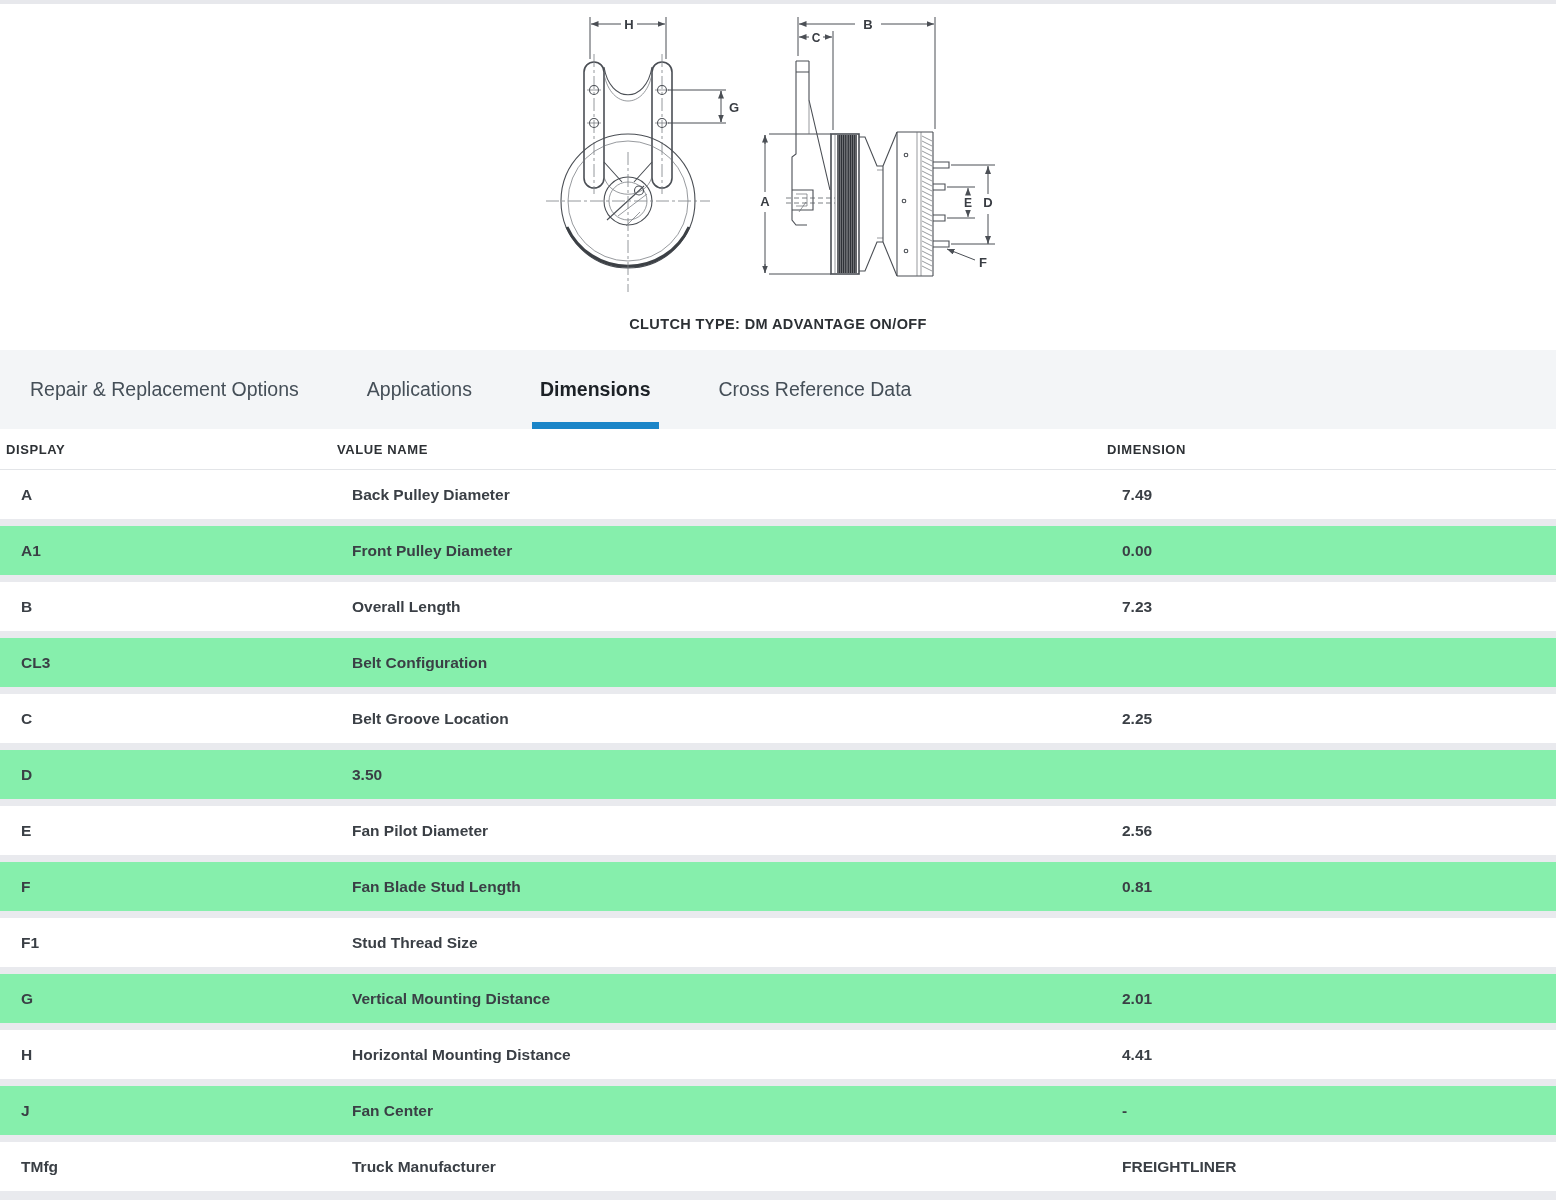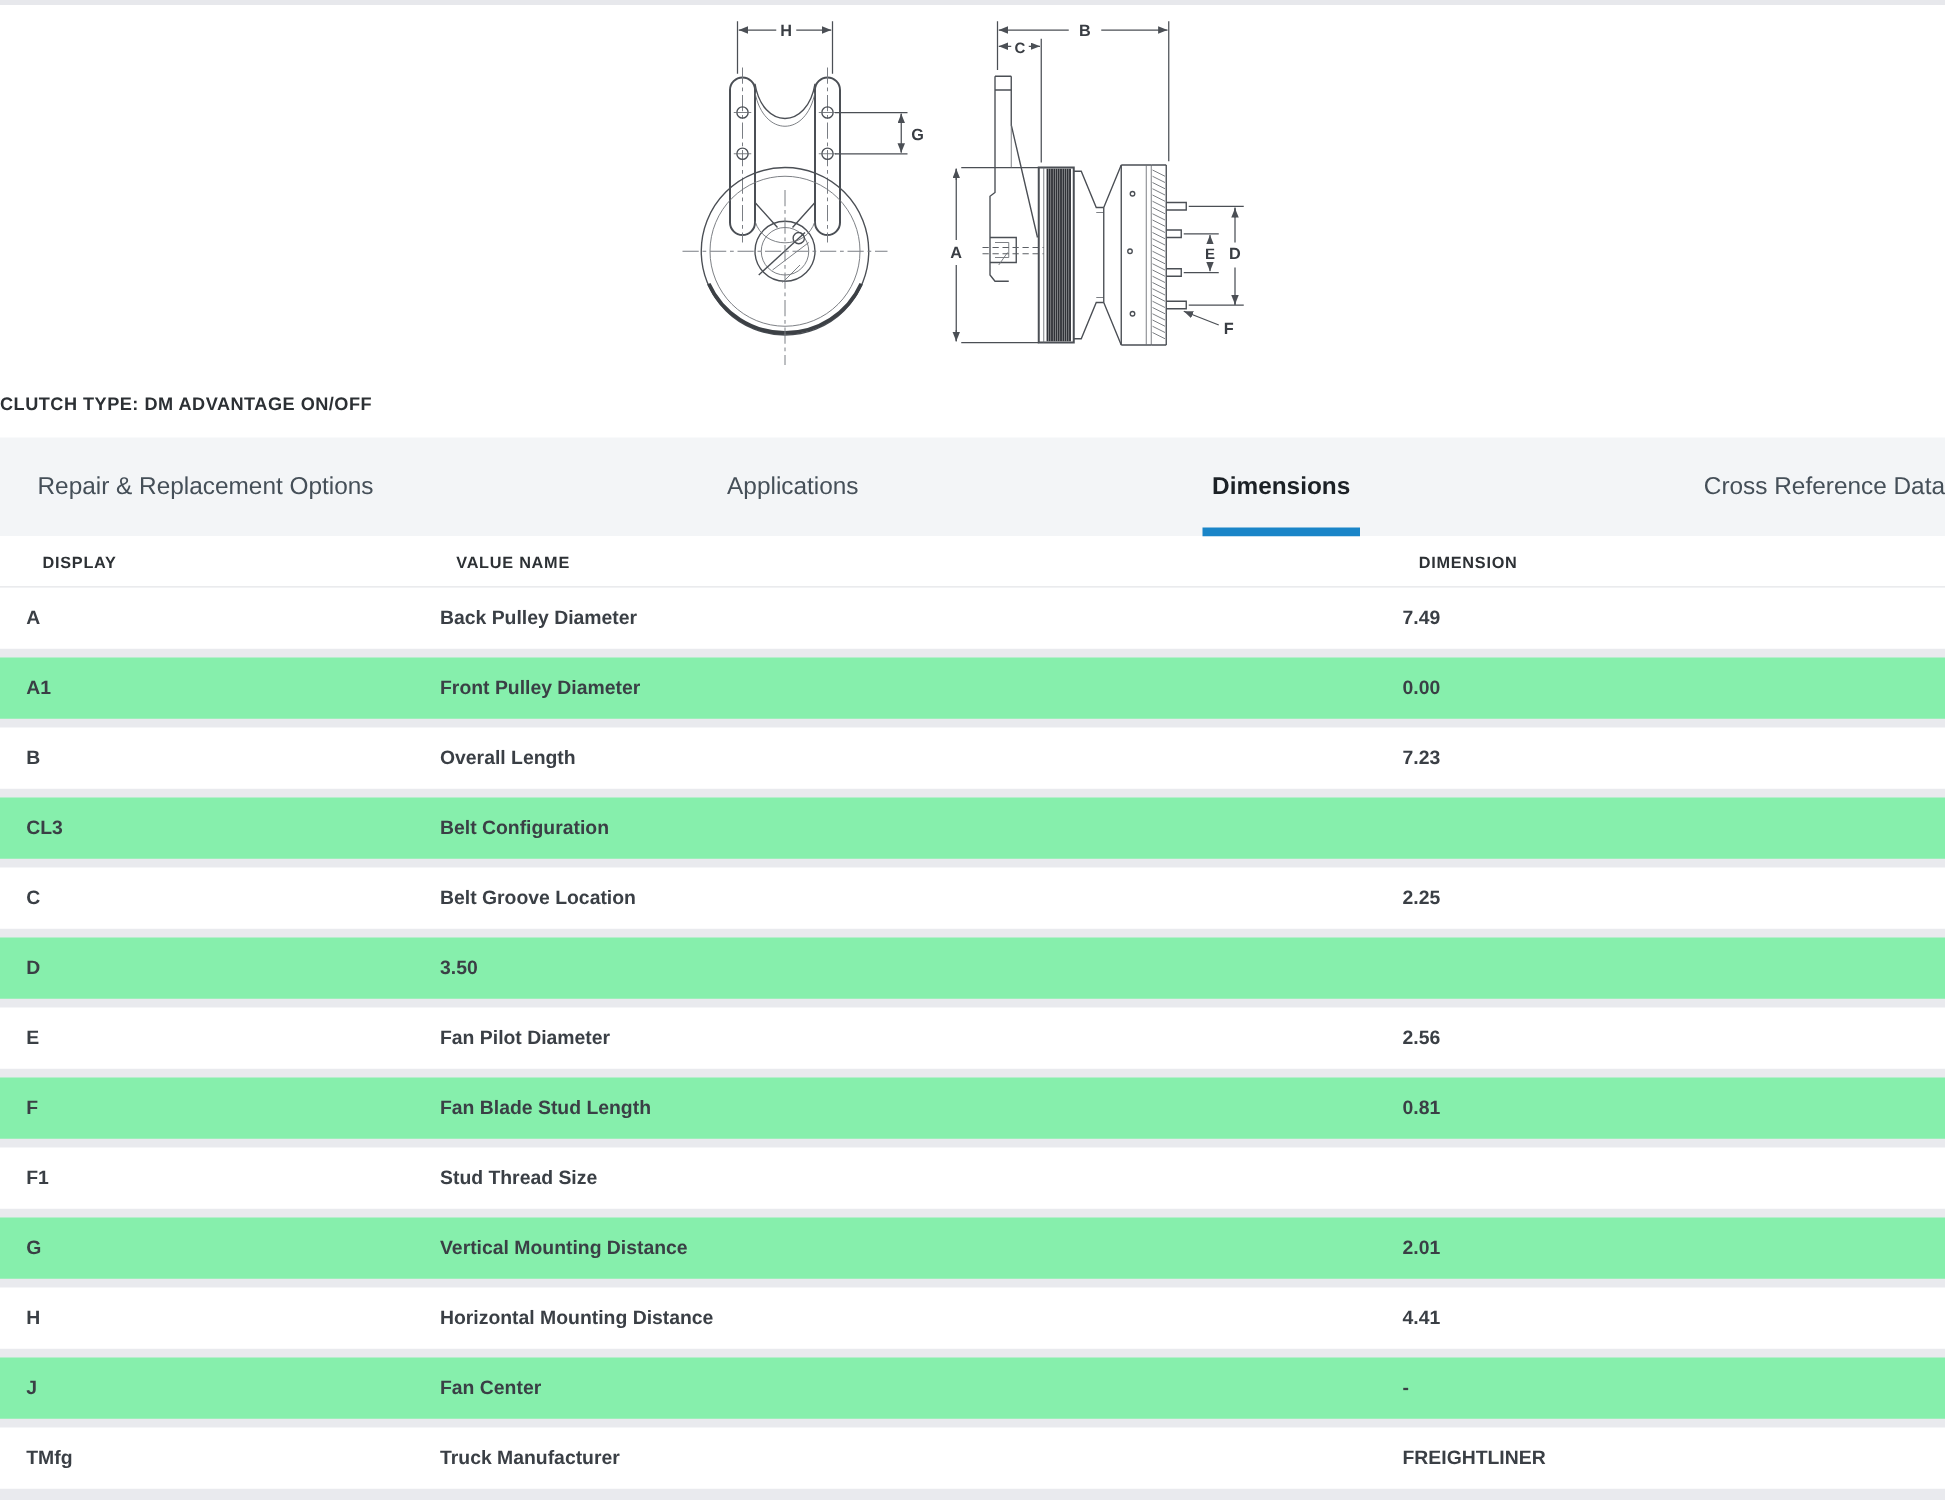--- a/index.html
+++ b/index.html
@@ -5,35 +5,35 @@
   * { margin:0; padding:0; box-sizing:border-box; }
   html,body { width:1556px; height:1200px; background:#fff; overflow:hidden;
               font-family:"Liberation Sans", sans-serif; }
   .page { width:1556px; height:1200px; display:flex; flex-direction:column; }
 
   .top-strip { height:4px; background:#e7e8ec; }
 
   
   .diagram-area { height:300px; display:flex; justify-content:center; align-items:flex-start; background:#fff; }
   .diagram-area svg { display:block; }
-  .caption { text-align:left; font-size:14.5px; font-weight:700; letter-spacing:.4px;
+  .caption { text-align:center; font-size:14.5px; font-weight:700; letter-spacing:.4px;
              color:#2c3034; height:46px; line-height:40px; }
 
   
   .tabbar { height:79px; background:#f3f5f7; display:flex; align-items:center;
-            padding-left:30px; gap:68px;justify-content:space-between; }
+            padding-left:30px; gap:68px; }
   .tab { position:relative; height:100%; display:flex; align-items:center;
          font-size:19.5px; color:#454f58; cursor:pointer; white-space:nowrap; }
   .tab.active { font-weight:700; color:#1c2126; }
   .tab.active::after { content:""; position:absolute; left:-8px; right:-8px; bottom:0;
                        height:7px; background:var(--accent,#1a85c8); }
 
   
   .thead { height:41px; background:#fff; border-bottom:1px solid #e3e5e8;
-           display:grid; grid-template-columns:331px 770px 1fr; padding-left:34px;
+           display:grid; grid-template-columns:331px 770px 1fr; padding-left:6px;
            align-items:center; }
   .thead .hcell { font-size:13px; font-weight:700; letter-spacing:.6px;
                   color:#2d3135; text-transform:uppercase; }
   .tbody { background:#e9eaee; flex:1; overflow:hidden; }
   .t-row { height:49px; background:#fff; display:grid;
            grid-template-columns:331px 770px 1fr; padding-left:21px; align-items:center; }
   .t-row.alt { background:#86efac; }
   .t-row + .t-row { margin-top:7px; }
   .t-row .cell { font-size:15.5px; font-weight:700; color:#3a3f45; }
 

